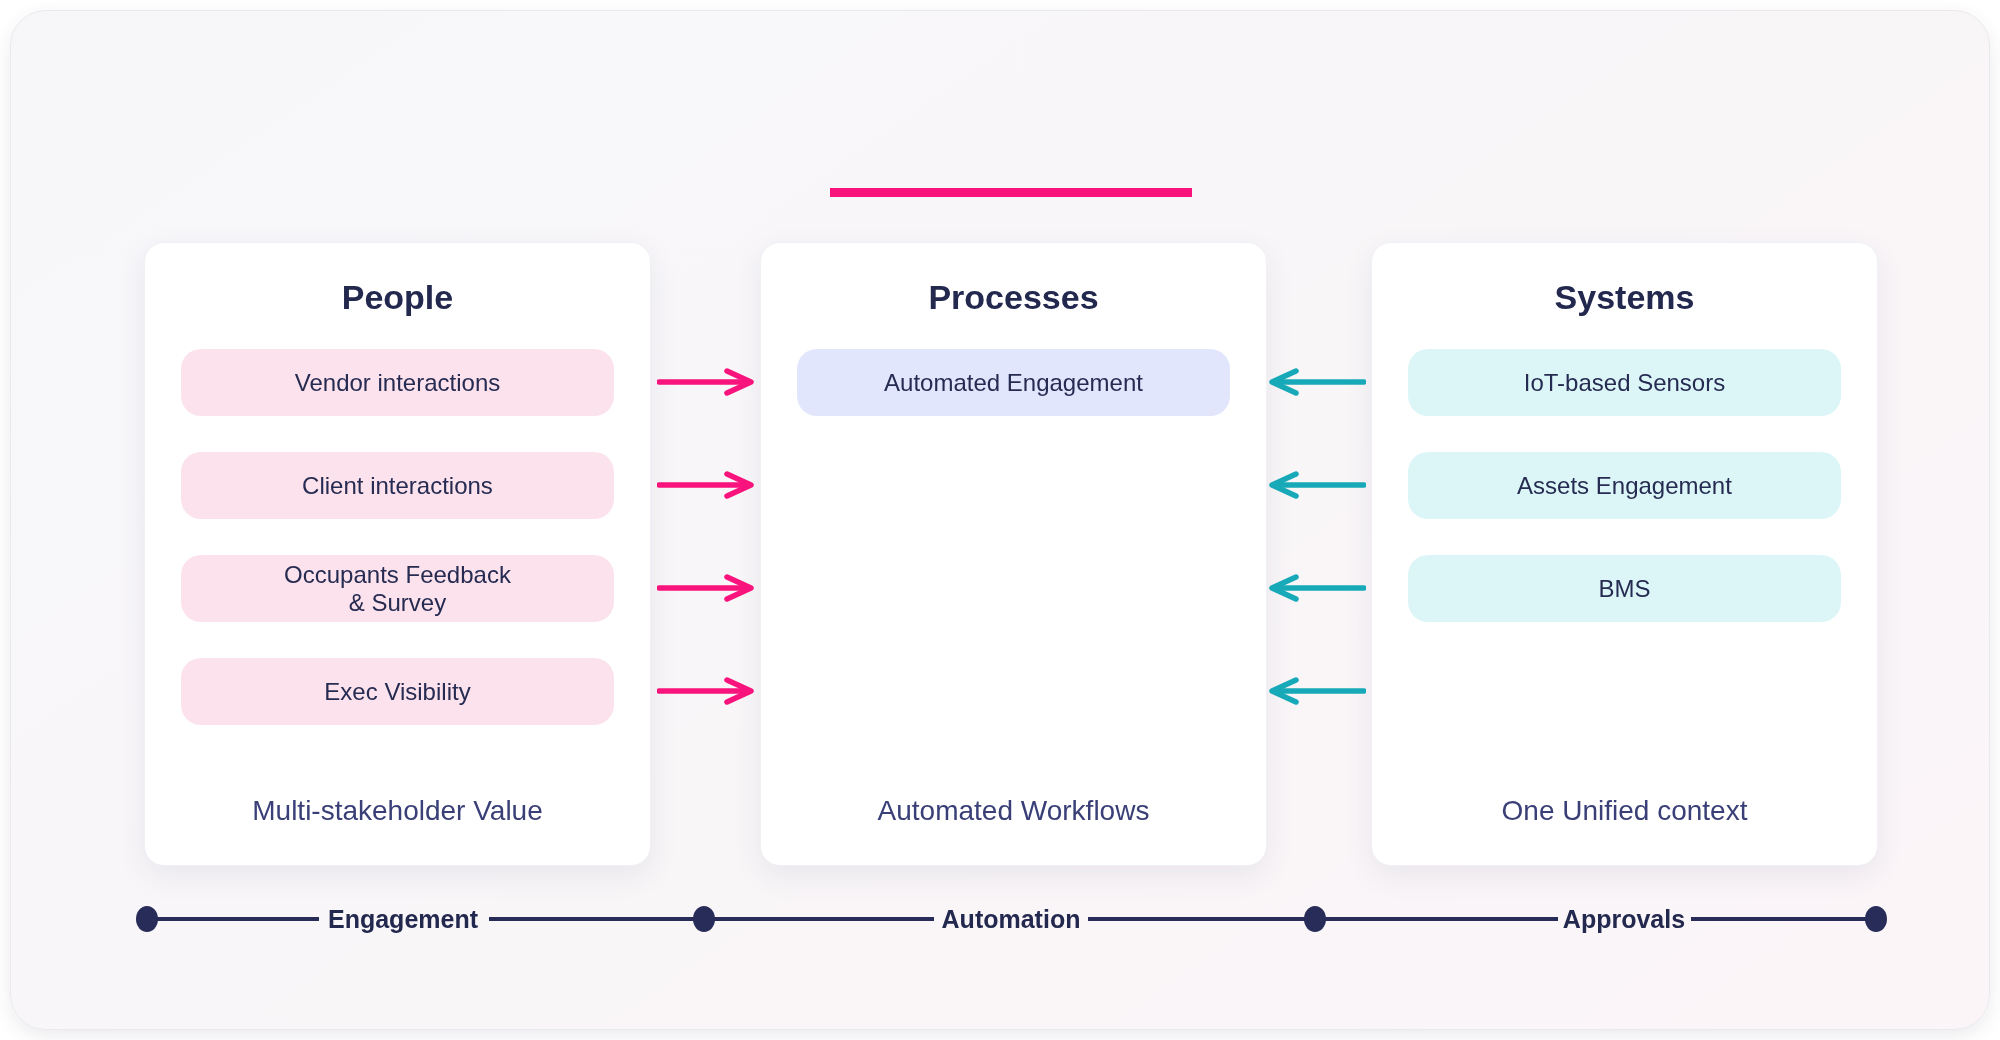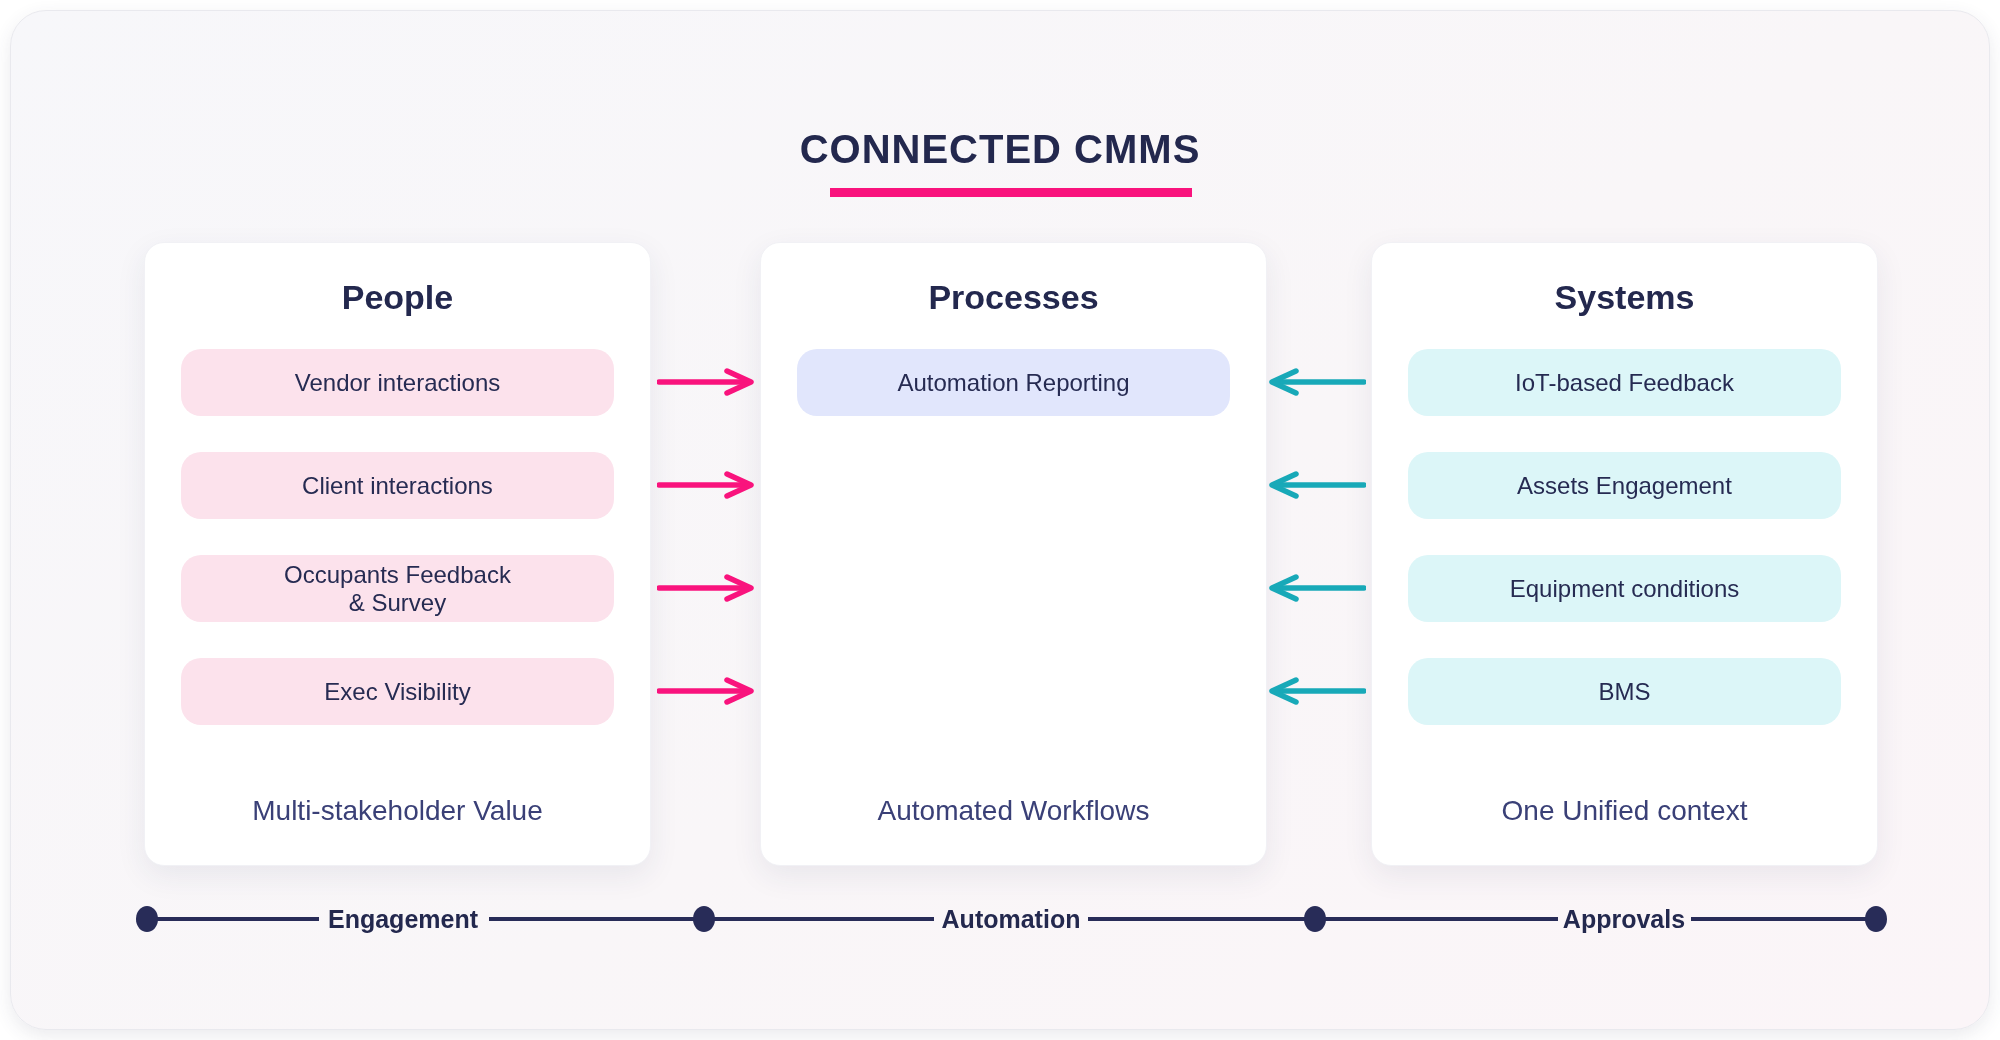--- a/index.html
+++ b/index.html
@@ -76,49 +76,47 @@
     font-size:25px;line-height:34px;font-weight:bold;color:var(--navy);
     white-space:nowrap;
   }
 </style>
 </head>
 <body>
 
 <div class="stage">
   <div class="canvas">
 
-    <div class="title">CONNECTED CMMS</div>
     <div class="title-underline"></div>
 
     <section class="card card-people">
       <h2>People</h2>
       <div class="items">
         <div class="item item-pink">Vendor interactions</div>
         <div class="item item-pink">Client interactions</div>
         <div class="item item-pink">Occupants Feedback
 &amp; Survey</div>
         <div class="item item-pink">Exec Visibility</div>
       </div>
       <div class="card-footer">Multi-stakeholder Value</div>
     </section>
 
     <section class="card card-processes">
       <h2>Processes</h2>
       <div class="items">
-        <div class="item item-lavender">Automation Reporting</div>
+        <div class="item item-lavender">Automated Engagement</div>
       </div>
       <div class="card-footer">Automated Workflows</div>
     </section>
 
     <section class="card card-systems">
       <h2>Systems</h2>
       <div class="items">
-        <div class="item item-cyan">IoT-based Feedback</div>
+        <div class="item item-cyan">IoT-based Sensors</div>
         <div class="item item-cyan">Assets Engagement</div>
-        <div class="item item-cyan">Equipment conditions</div>
         <div class="item item-cyan">BMS</div>
       </div>
       <div class="card-footer">One Unified context</div>
     </section>
 
     <div class="arrow arrow-pink" style="top:357px">
       <svg viewBox="0 0 100 28" xmlns="http://www.w3.org/2000/svg" fill="none">
         <path class="stroke" d="M2 14 H88" stroke-width="5.5" stroke-linecap="round"></path>
         <polyline class="stroke" points="70,3 94,14 70,25" stroke-width="5.5" stroke-linecap="round" stroke-linejoin="round"></polyline>
       </svg>

